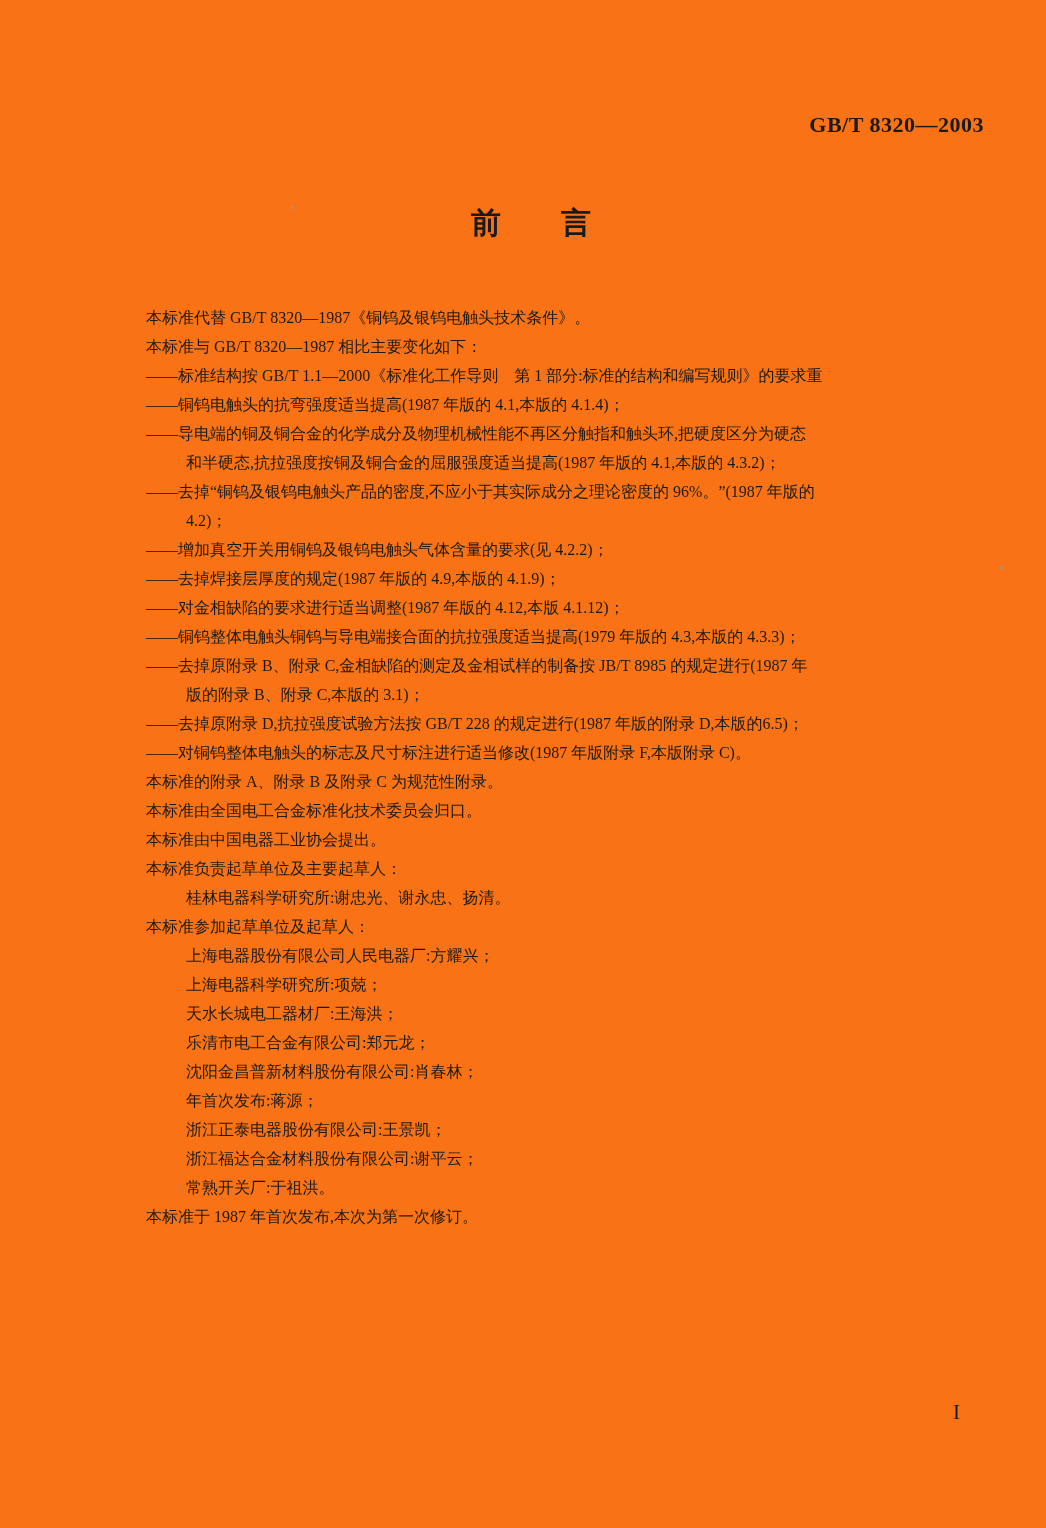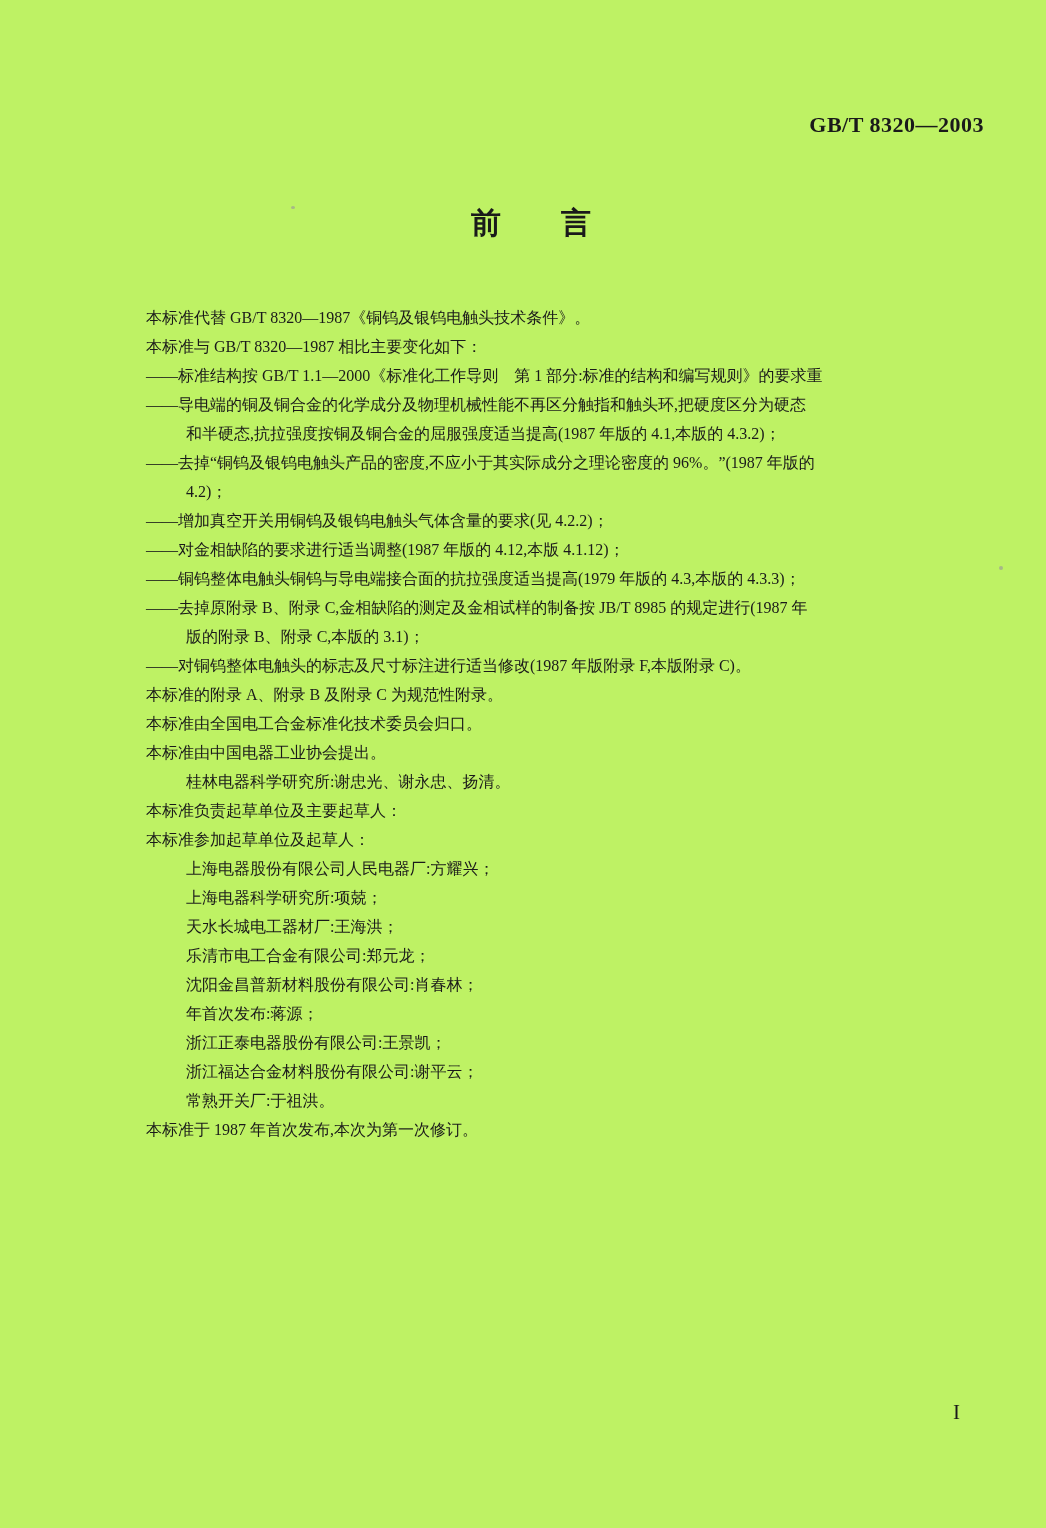--- a/index.html
+++ b/index.html
@@ -5,21 +5,21 @@
   html, body {
     margin: 0;
     padding: 0;
     background: #e8e8e8;
   }
   .page {
     position: relative;
     width: 1046px;
     height: 1528px;
     margin: 0 auto;
-    background: #bef264;
+    background: #f97316;
     color: #1a1a1a;
     font-family: "Liberation Serif", "DejaVu Serif", serif;
     overflow: hidden;
   }
   .doc-number {
     position: absolute;
     top: 112px;
     right: 62px;
     font-size: 22px;
     font-weight: bold;
@@ -74,35 +74,38 @@
 <div class="page">
   <div class="doc-number">GB/T 8320—2003</div>
 
   <div class="page-title">前　　言</div>
 
   <div class="body-text">
 
   <div class="line indent-0">本标准代替 GB/T 8320—1987《铜钨及银钨电触头技术条件》。</div>
       <div class="line indent-0">本标准与 GB/T 8320—1987 相比主要变化如下：</div>
       <div class="line indent-0">——标准结构按 GB/T 1.1—2000《标准化工作导则　第 1 部分:标准的结构和编写规则》的要求重</div>
+      <div class="line indent-0">——铜钨电触头的抗弯强度适当提高(1987 年版的 4.1,本版的 4.1.4)；</div>
       <div class="line indent-0">——导电端的铜及铜合金的化学成分及物理机械性能不再区分触指和触头环,把硬度区分为硬态</div>
       <div class="line indent-1">和半硬态,抗拉强度按铜及铜合金的屈服强度适当提高(1987 年版的 4.1,本版的 4.3.2)；</div>
       <div class="line indent-0">——去掉“铜钨及银钨电触头产品的密度,不应小于其实际成分之理论密度的 96%。”(1987 年版的</div>
       <div class="line indent-1">4.2)；</div>
       <div class="line indent-0">——增加真空开关用铜钨及银钨电触头气体含量的要求(见 4.2.2)；</div>
+      <div class="line indent-0">——去掉焊接层厚度的规定(1987 年版的 4.9,本版的 4.1.9)；</div>
       <div class="line indent-0">——对金相缺陷的要求进行适当调整(1987 年版的 4.12,本版 4.1.12)；</div>
       <div class="line indent-0">——铜钨整体电触头铜钨与导电端接合面的抗拉强度适当提高(1979 年版的 4.3,本版的 4.3.3)；</div>
       <div class="line indent-0">——去掉原附录 B、附录 C,金相缺陷的测定及金相试样的制备按 JB/T 8985 的规定进行(1987 年</div>
       <div class="line indent-1">版的附录 B、附录 C,本版的 3.1)；</div>
+      <div class="line indent-0">——去掉原附录 D,抗拉强度试验方法按 GB/T 228 的规定进行(1987 年版的附录 D,本版的6.5)；</div>
       <div class="line indent-0">——对铜钨整体电触头的标志及尺寸标注进行适当修改(1987 年版附录 F,本版附录 C)。</div>
       <div class="line indent-0">本标准的附录 A、附录 B 及附录 C 为规范性附录。</div>
       <div class="line indent-0">本标准由全国电工合金标准化技术委员会归口。</div>
       <div class="line indent-0">本标准由中国电器工业协会提出。</div>
+      <div class="line indent-0">本标准负责起草单位及主要起草人：</div>
       <div class="line indent-1">桂林电器科学研究所:谢忠光、谢永忠、扬清。</div>
-      <div class="line indent-0">本标准负责起草单位及主要起草人：</div>
       <div class="line indent-0">本标准参加起草单位及起草人：</div>
       <div class="line indent-1">上海电器股份有限公司人民电器厂:方耀兴；</div>
       <div class="line indent-1">上海电器科学研究所:项兢；</div>
       <div class="line indent-1">天水长城电工器材厂:王海洪；</div>
       <div class="line indent-1">乐清市电工合金有限公司:郑元龙；</div>
       <div class="line indent-1">沈阳金昌普新材料股份有限公司:肖春林；</div>
       <div class="line indent-1">年首次发布:蒋源；</div>
       <div class="line indent-1">浙江正泰电器股份有限公司:王景凯；</div>
       <div class="line indent-1">浙江福达合金材料股份有限公司:谢平云；</div>
       <div class="line indent-1">常熟开关厂:于祖洪。</div>

